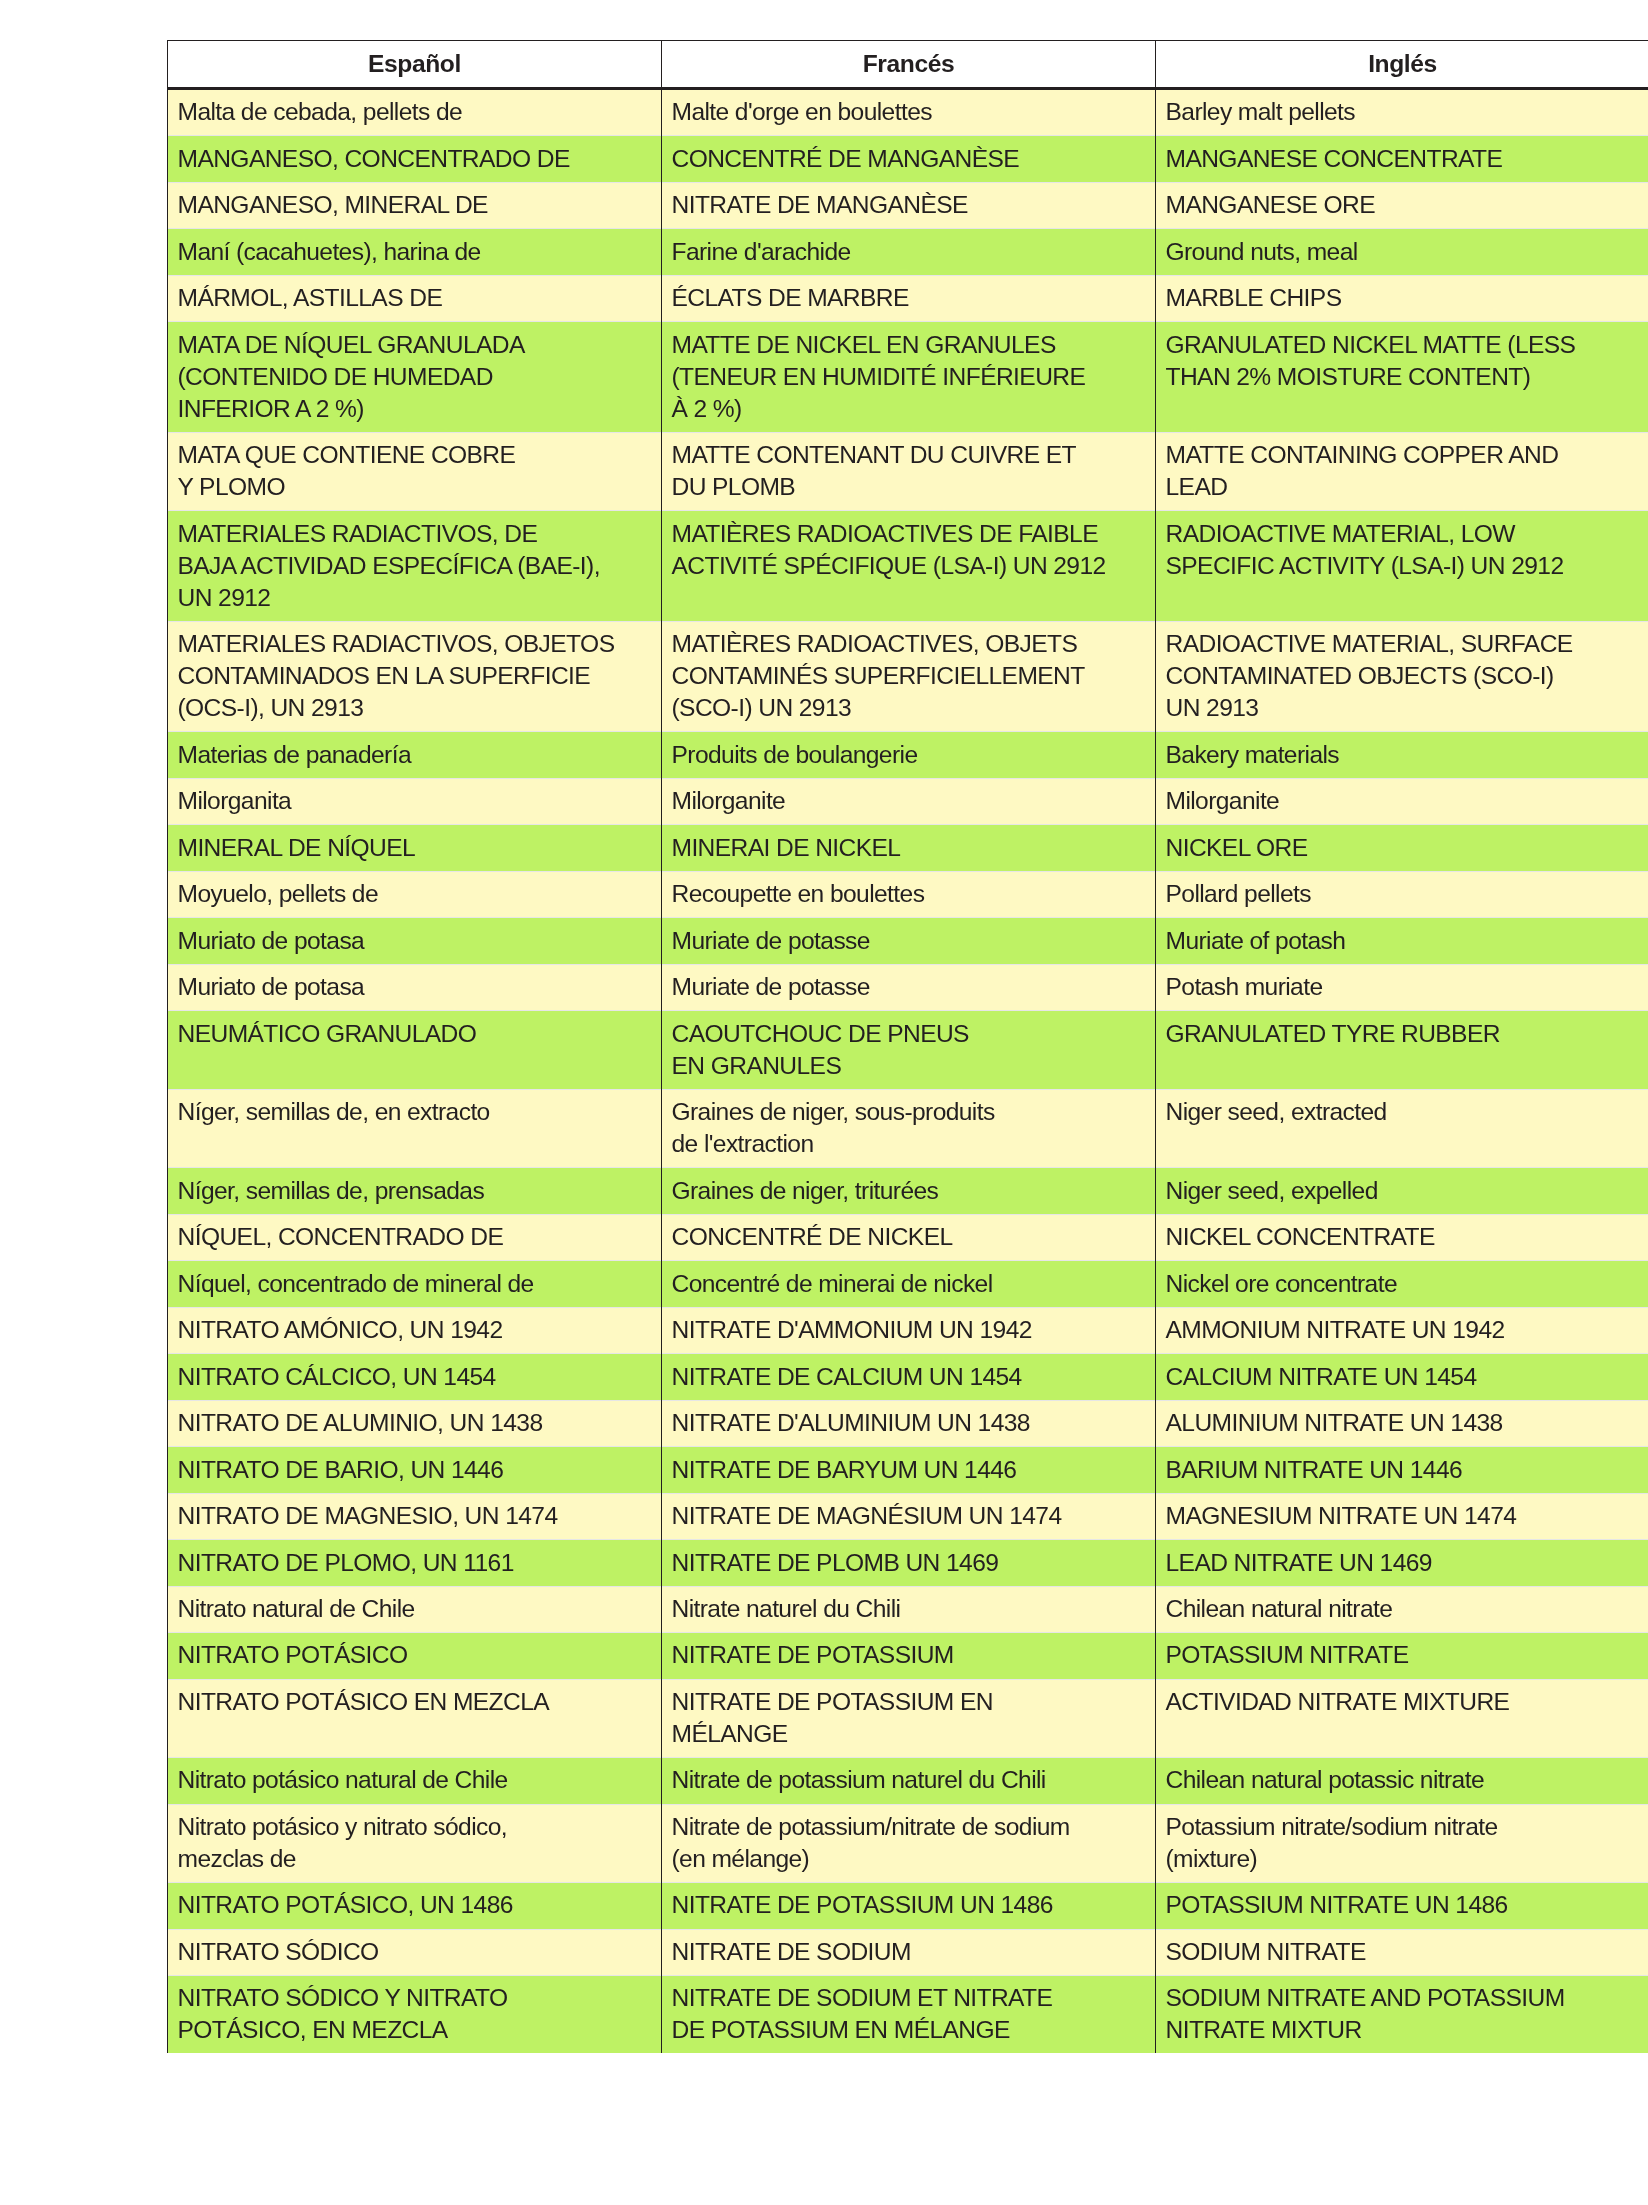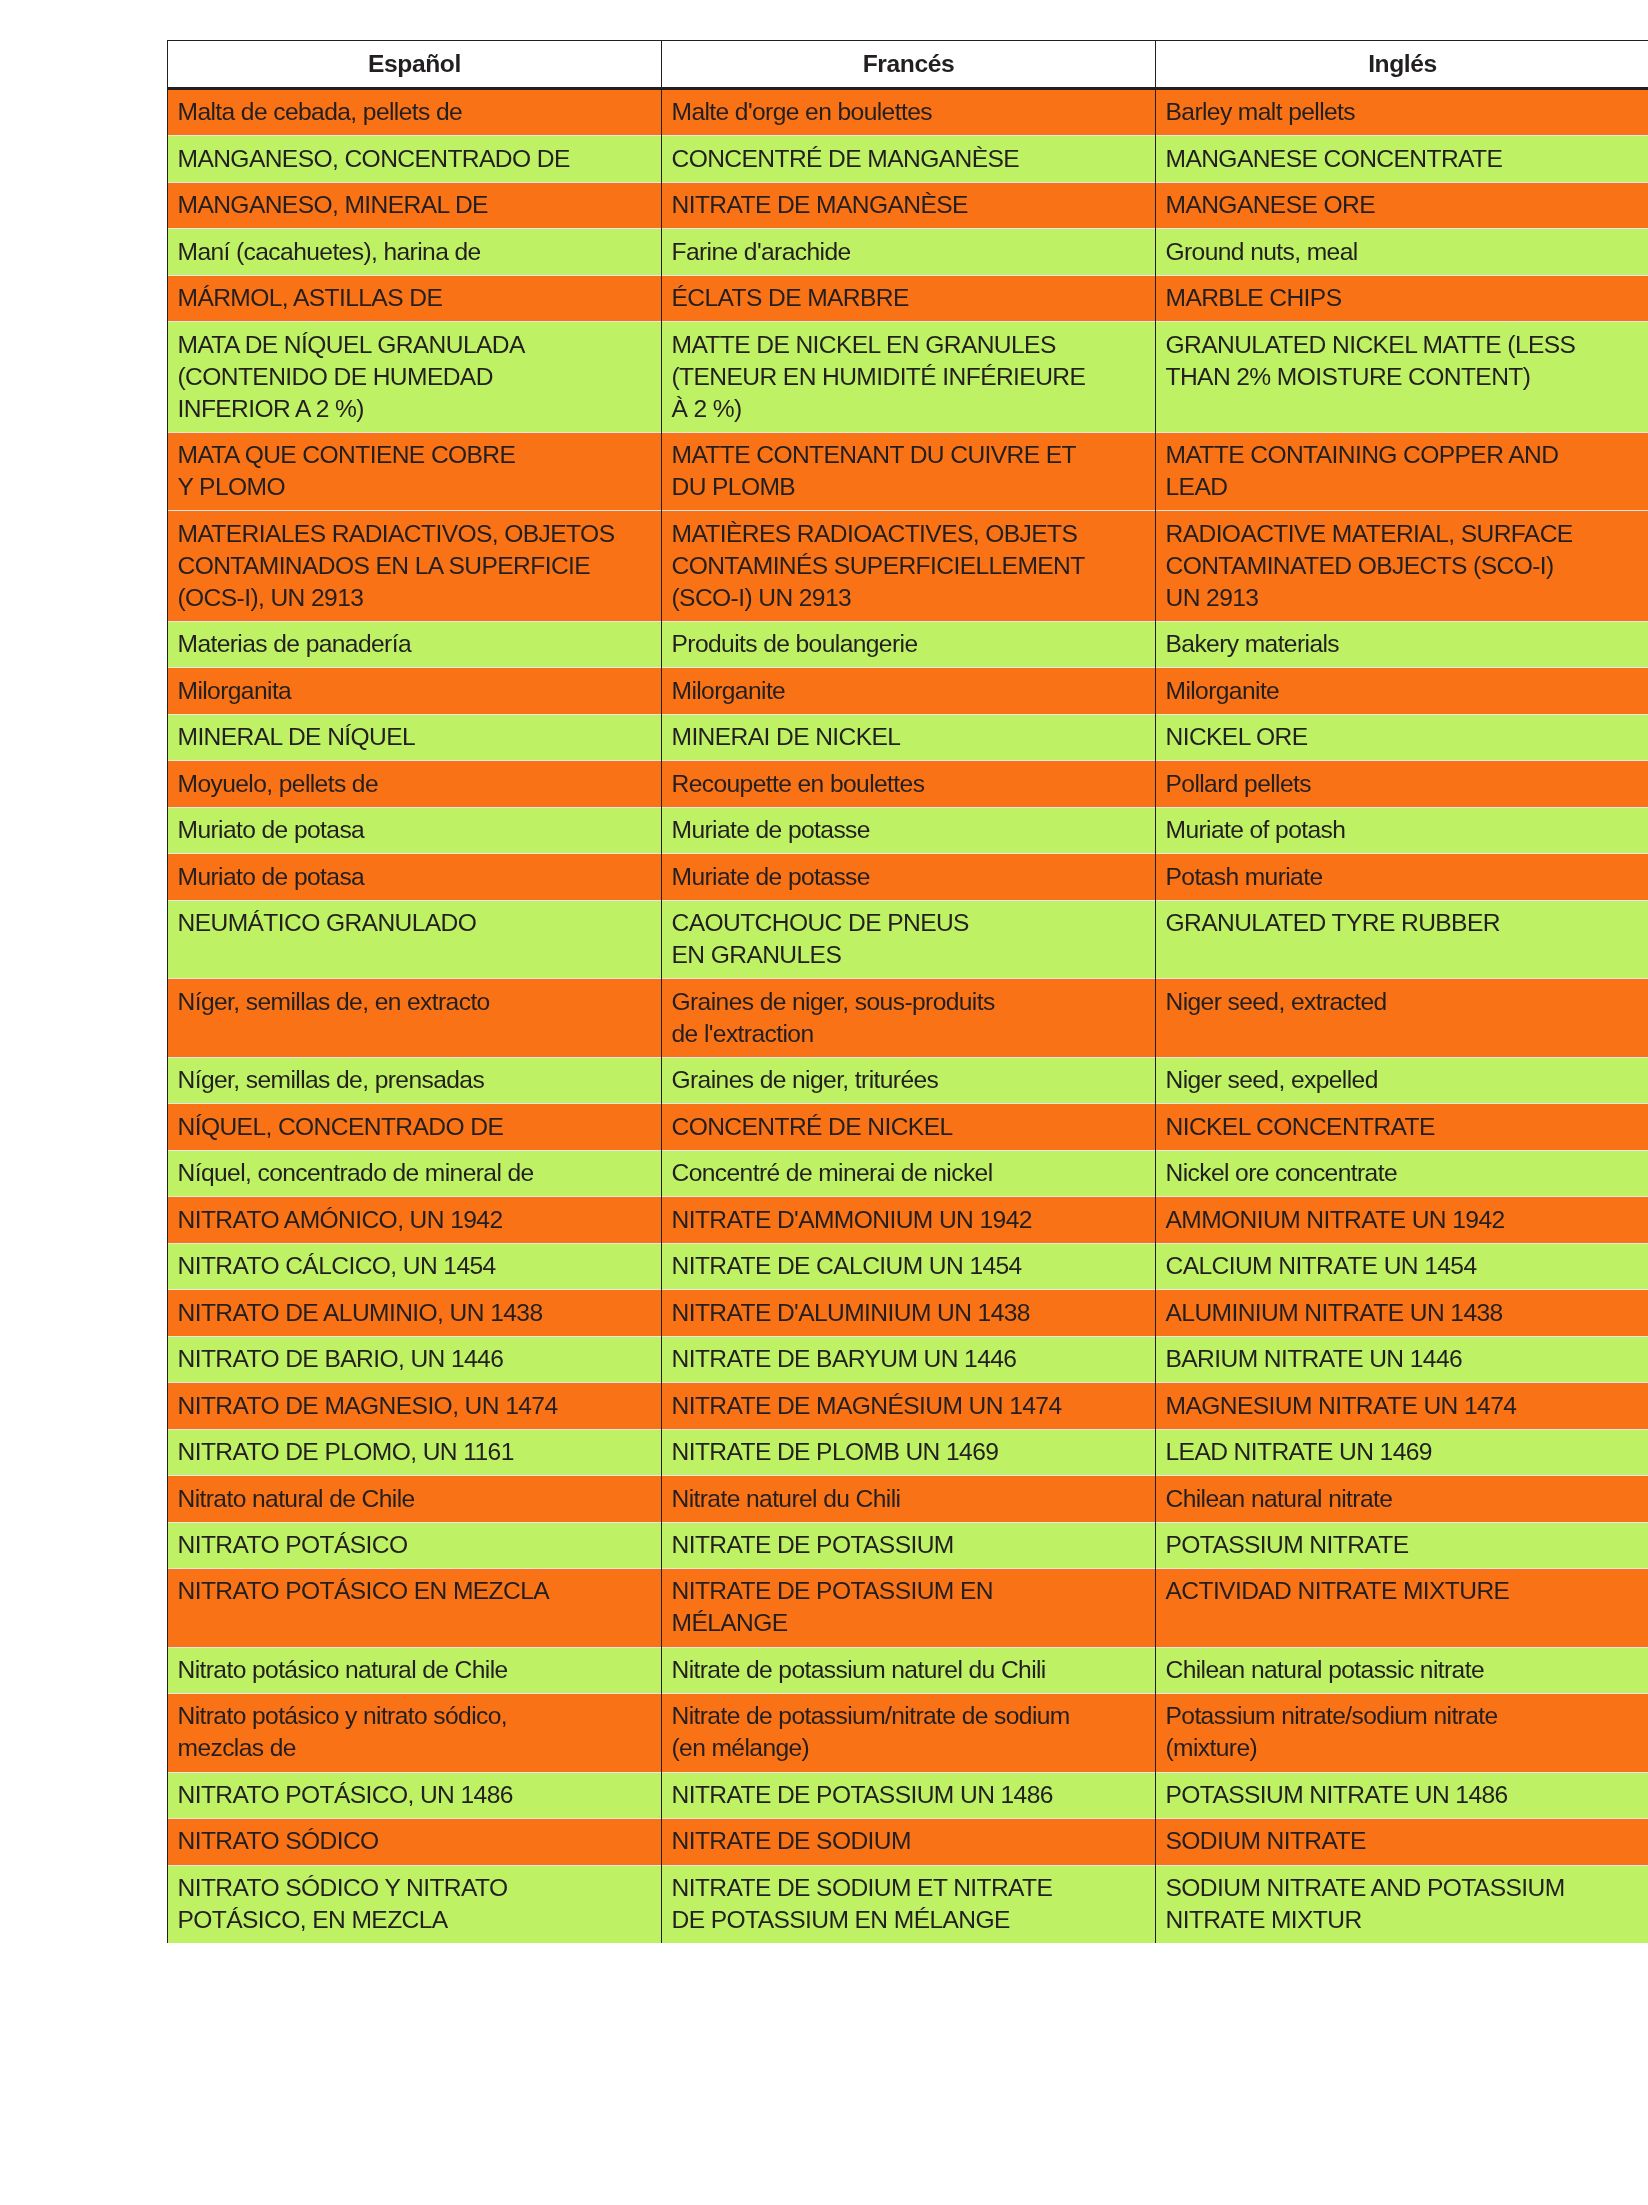--- a/index.html
+++ b/index.html
@@ -44,21 +44,21 @@
       line-height: 32px;
       vertical-align: top;
       padding: 6.4px 6.4px 7.1px 9.5px;
       border-left: 1.6px solid #231f20;
       border-right: 1.6px solid #231f20;
       border-top: 1.6px solid #e6e6e6;
       letter-spacing: -0.6px;
       white-space: pre-line;
       word-wrap: break-word;
     }
-    tr.shaded td { background: #f97316; }
+    tr.shaded td { background: #fef9c3; }
     tr.plain td { background: #bef264; }
   </style>
 </head>
 <body>
 
 <div class="table-wrap">
   <table>
     <colgroup>
         <col class="c">
         <col class="c">
@@ -108,20 +108,29 @@
 THAN 2% MOISTURE CONTENT)</td>
         </tr>
         <tr class="shaded">
           <td>MATA QUE CONTIENE COBRE
 Y PLOMO</td>
           <td>MATTE CONTENANT DU CUIVRE ET
 DU PLOMB</td>
           <td>MATTE CONTAINING COPPER AND
 LEAD</td>
         </tr>
+        <tr class="plain">
+          <td>MATERIALES RADIACTIVOS, DE
+BAJA ACTIVIDAD ESPECÍFICA (BAE-I),
+UN 2912</td>
+          <td>MATIÈRES RADIOACTIVES DE FAIBLE
+ACTIVITÉ SPÉCIFIQUE (LSA-I) UN 2912</td>
+          <td>RADIOACTIVE MATERIAL, LOW
+SPECIFIC ACTIVITY (LSA-I) UN 2912</td>
+        </tr>
         <tr class="shaded">
           <td>MATERIALES RADIACTIVOS, OBJETOS
 CONTAMINADOS EN LA SUPERFICIE
 (OCS-I), UN 2913</td>
           <td>MATIÈRES RADIOACTIVES, OBJETS
 CONTAMINÉS SUPERFICIELLEMENT
 (SCO-I) UN 2913</td>
           <td>RADIOACTIVE MATERIAL, SURFACE
 CONTAMINATED OBJECTS (SCO-I)
 UN 2913</td>

